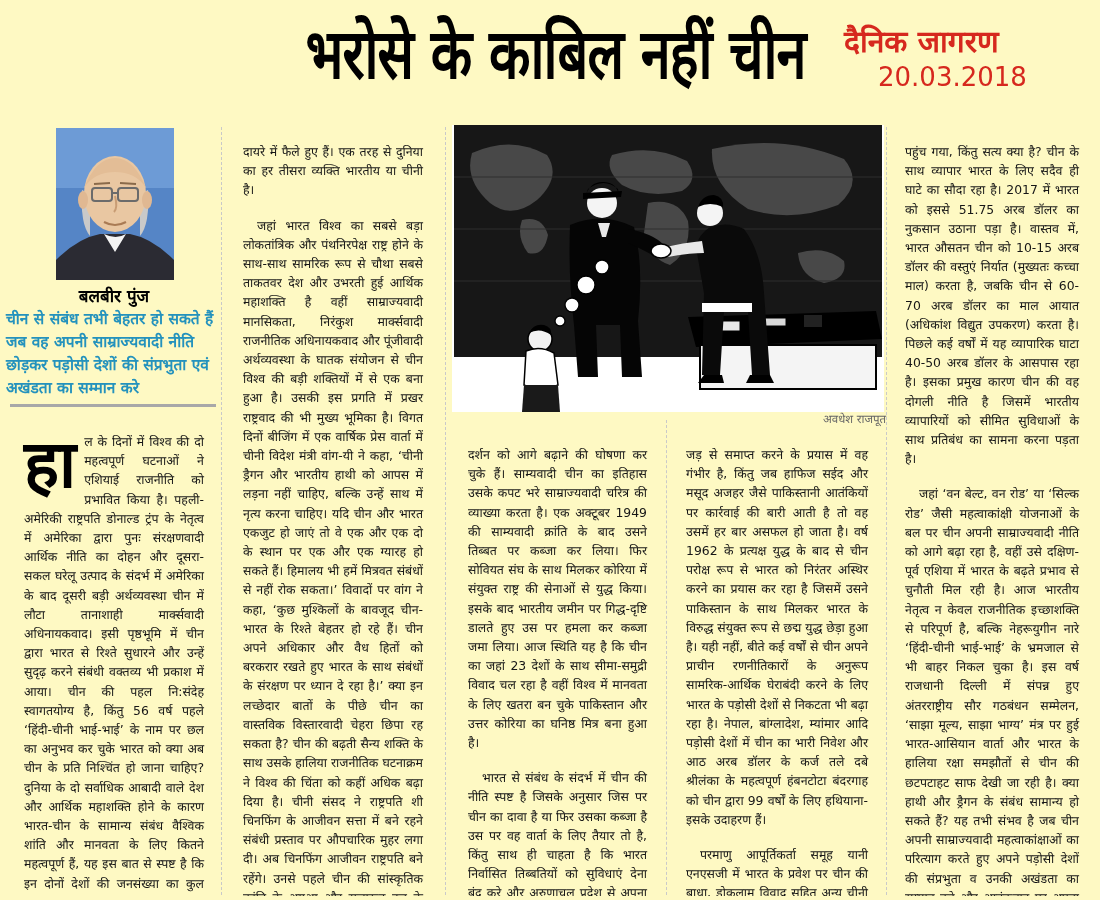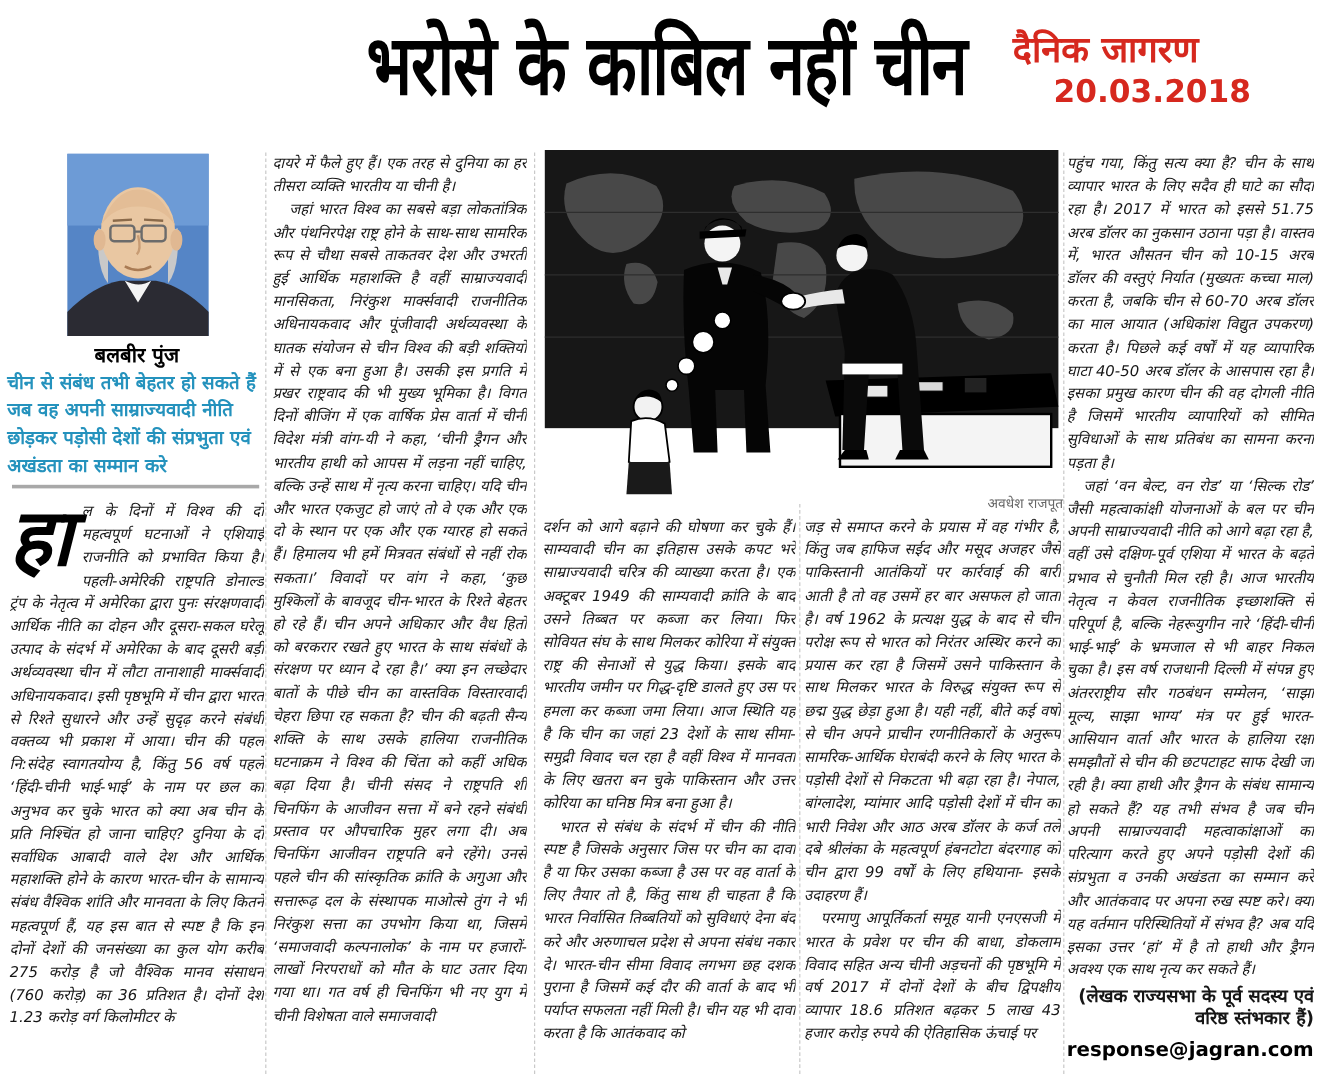--- a/index.html
+++ b/index.html
@@ -1,43 +1,43 @@
 <!DOCTYPE html>
 <html lang="hi"><head>
 <meta charset="utf-8">
 <style>
   * { margin:0; padding:0; box-sizing:border-box; }
   html,body { background:#e8e8e8; }
   .page {
     position:relative; width:1100px; height:900px; margin:0 auto;
-    background:#ffffff; overflow:hidden;
+    background:#fef9c3; overflow:hidden;
     font-family:"DejaVu Sans", sans-serif; color:#111;
   }
   .headline {
     position:absolute; left:228px; top:4px; width:655px; height:104px;
     font-size:54px; font-weight:800; text-align:center; color:#000;
     transform:scaleY(1.28); transform-origin:top center; letter-spacing:-1px;
     white-space:nowrap;
   }
   .masthead-name { position:absolute; left:844px; top:20px; width:215px;
     font-size:30px; font-weight:800; }
   .masthead-date { position:absolute; left:878px; top:62px; width:215px;
-    font-size:26px; font-weight:700; }
+    font-size:26px; font-weight:400; }
   .photo-box { position:absolute; left:56px; top:128px; width:118px; height:152px; }
   .author-name { position:absolute; left:8px; top:284px; width:212px;
     text-align:center; font-size:17px; font-weight:800; color:#000; }
   .standfirst { position:absolute; left:6px; top:308px; width:214px;
     text-align:left; font-size:15.5px; font-weight:700; line-height:23px; }
   .rule-h { position:absolute; left:10px; top:404px; width:206px; height:3px;
     background:#a8a8a8; }
   .col {
     position:absolute; width:212px; font-size:12.4px; line-height:19.2px;
     text-align:justify; overflow:hidden; color:#161616;
   }
-  .col .para { margin:0;font-style:italic; }
+  .col .para { margin:16px; }
   .col .para.indent { text-indent:14px; }
   .dropcap {
     float:left; font-size:66px; line-height:58px; font-weight:800;
     padding:4px 8px 0 0; color:#000;
   }
   .col1-text { left:8px;  top:416px; height:480px; }
   .col2      { left:227px; top:126px; height:770px; }
   .col3      { left:452px; top:429px; height:467px; width:211px; }
   .col4      { left:670px; top:429px; height:467px; width:214px; }
   .col5      { left:889px; top:126px; height:770px; width:206px; }

